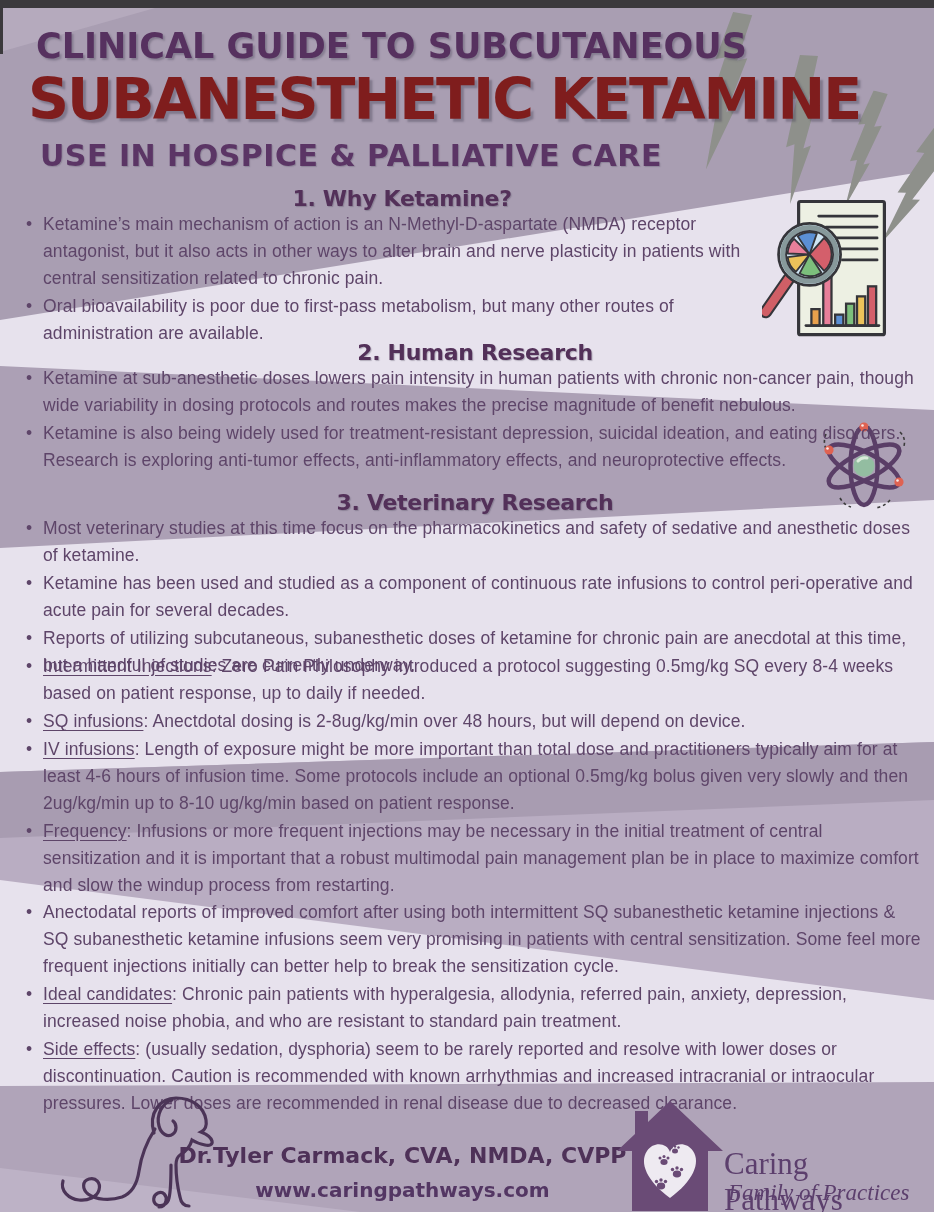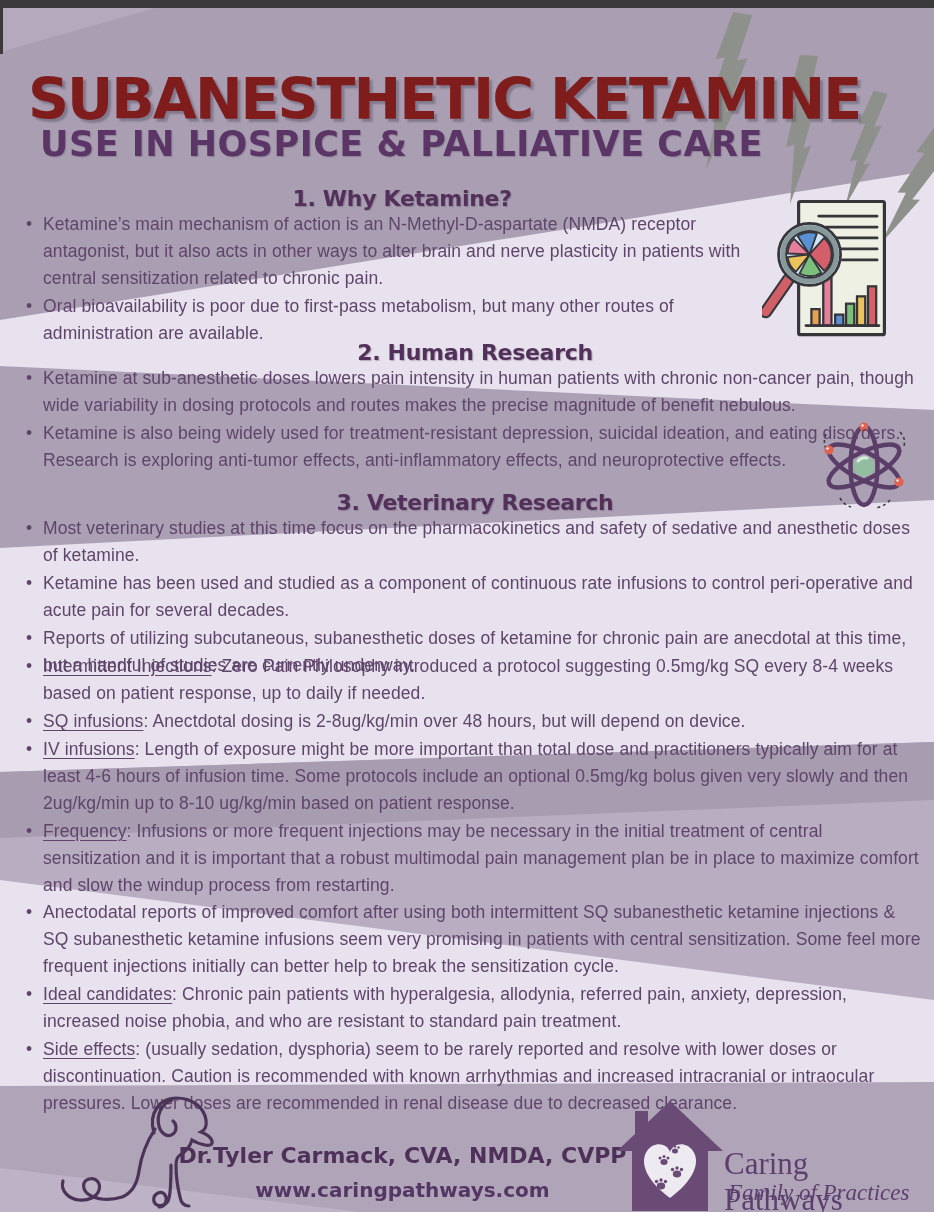--- a/index.html
+++ b/index.html
@@ -24,22 +24,22 @@
   .bolt{position:absolute; z-index:1;}
   .bolt svg{display:block; width:100%; height:100%;}
 
   
   .title1{position:absolute; left:36px; top:26px; z-index:3;
     font-family:"DejaVu Sans", sans-serif; font-weight:800; font-size:35px;
     letter-spacing:0px; color:#56315f; text-shadow:2px 2px 2px rgba(80,75,95,.40);}
   .title2{position:absolute; left:28px; top:66px; z-index:3;
     font-family:"DejaVu Sans", sans-serif; font-weight:800; font-size:57px;
     letter-spacing:-2px; color:#7f1d1d; text-shadow:3px 3px 2px rgba(80,75,95,.45);}
-  .subtitle{position:absolute; left:40px; top:124px; z-index:3;
-    font-family:"DejaVu Sans", sans-serif; font-weight:800; font-size:35px;
+  .subtitle{position:absolute; left:40px; top:138px; z-index:3;
+    font-family:"DejaVu Sans", sans-serif; font-weight:800; font-size:30px;
     letter-spacing:.5px; color:#5b3565; text-shadow:1px 1px 1px rgba(80,75,95,.30);}
 
   
   .section{position:absolute; z-index:3; left:26px;}
   .sec-h{font-family:"DejaVu Sans", sans-serif; font-weight:800; font-size:22px;
     letter-spacing:-.3px; color:#533059; text-shadow:1px 1px 1px rgba(80,75,95,.35); margin:0;text-align:center;}
   .sec ul{margin:0;}
   .blist{list-style:none; margin:7px 0 0 20px; padding:0;}
   .blist li{position:relative; padding-left:17px; font-size:17.5px; line-height:27px;
     color:#5e4569; letter-spacing:.1px; margin-bottom:1px;}
@@ -98,20 +98,21 @@
     <svg viewBox="0 0 60 190">
         <polygon points="34,0 57,3 41,58 53,55 30,120 40,117 8,190 19,114 8,117 26,55 15,57" fill="#8e908b"></polygon>
       </svg>
   </div>
   <div class="bolt" style="left:882px;top:112px;width:72px;height:140px;transform:rotate(18deg)">
     <svg viewBox="0 0 60 190">
         <polygon points="34,0 57,3 41,58 53,55 30,120 40,117 8,190 19,114 8,117 26,55 15,57" fill="#8e908b"></polygon>
       </svg>
   </div>
 
+  <div class="title1">CLINICAL GUIDE TO SUBCUTANEOUS</div>
   <div class="title2">SUBANESTHETIC KETAMINE</div>
   <div class="subtitle">USE IN HOSPICE &amp; PALLIATIVE CARE</div>
 
   <div class="illo illo-report">
     <svg viewBox="0 0 140 160">
       <rect x="40" y="6" width="94" height="146" rx="2" fill="#edf0e3" stroke="#35353a" stroke-width="3.5"></rect>
       <g stroke="#35353a" stroke-width="3" stroke-linecap="round">
         <line x1="62" y1="22" x2="126" y2="22"></line>
         <line x1="70" y1="34" x2="126" y2="34"></line>
         <line x1="78" y1="46" x2="126" y2="46"></line>

